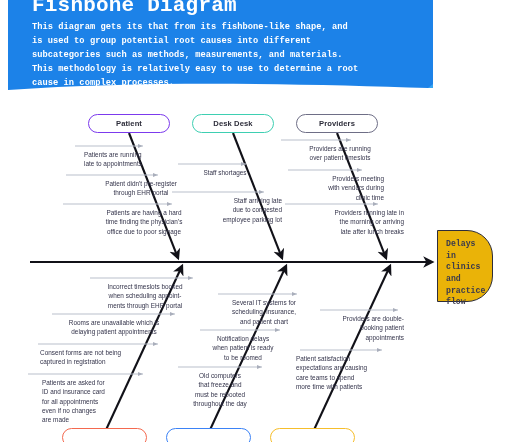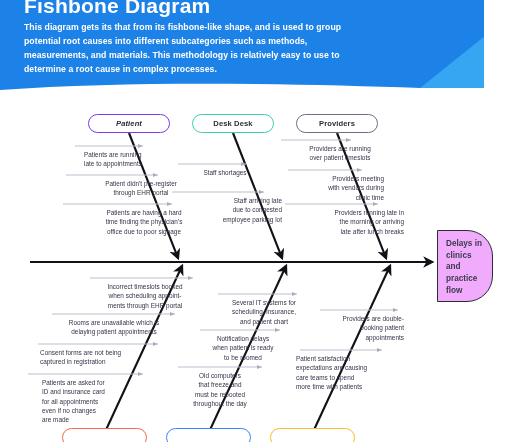--- a/index.html
+++ b/index.html
@@ -6,21 +6,21 @@
   body{
     width:530px;height:442px;
     background:#ffffff;
     font-family:"Liberation Sans", sans-serif;
     overflow:hidden;
     position:relative;
   }
   #stage{position:relative;width:530px;height:442px;overflow:hidden;}
 
   
-  .header{position:absolute;left:0;top:0;width:484px;height:102px;overflow:hidden;}
+  .header{position:absolute;left:8px;top:0;width:425px;height:102px;overflow:hidden;font-family:Liberation Mono, monospace;}
   .header svg{position:absolute;left:0;top:0;}
   .hdr-title{
     position:absolute;left:24px;top:-6px;
     font-size:21px;font-weight:bold;color:#ffffff;
     letter-spacing:.2px;white-space:nowrap;
   }
   .hdr-sub{
     position:absolute;left:24px;top:20px;width:330px;
     font-size:8.7px;font-weight:bold;color:#ffffff;
     line-height:1.62;letter-spacing:.05px;
@@ -37,24 +37,25 @@
     display:flex;align-items:center;justify-content:center;
     font-size:7.6px;font-weight:bold;color:#2d2d3a;
     letter-spacing:.1px;
   }
   .pill-bottom{border-radius:11px;height:19px;}
 
   .effect-box{
     position:absolute;box-sizing:border-box;
     border:1.7px solid #2d2d3a;
     border-radius:0 26px 26px 0;
-    background:#f0abfc;
+    background:#eab308;
     padding:7px 6px 6px 8px;
     font-size:8.2px;font-weight:bold;color:#3a3a4d;
     line-height:1.42;
+    font-family:Liberation Mono, monospace;
   }
 
   .cause{
     position:absolute;
     font-size:6.4px;color:#33334a;
     line-height:1.45;letter-spacing:.02px;
     white-space:pre-line;
   }
   .cause.right{text-align:right;}
   .cause.left{text-align:left;}
@@ -114,21 +115,21 @@
       <line x1="28" y1="272" x2="143" y2="272" stroke="#b9bfcb" stroke-width="1" marker-end="url(#grayArrow)"></line>
 
       <line x1="218" y1="192" x2="297" y2="192" stroke="#b9bfcb" stroke-width="1" marker-end="url(#grayArrow)"></line>
       <line x1="200" y1="228" x2="280" y2="228" stroke="#b9bfcb" stroke-width="1" marker-end="url(#grayArrow)"></line>
       <line x1="178" y1="265" x2="262" y2="265" stroke="#b9bfcb" stroke-width="1" marker-end="url(#grayArrow)"></line>
 
       <line x1="320" y1="208" x2="398" y2="208" stroke="#b9bfcb" stroke-width="1" marker-end="url(#grayArrow)"></line>
       <line x1="300" y1="248" x2="382" y2="248" stroke="#b9bfcb" stroke-width="1" marker-end="url(#grayArrow)"></line>
     </svg>
 
-    <div class="pill" style="left:88px;top:12px;width:82px;border-color:#7C3AED;font-style:italic;">
+    <div class="pill" style="left:88px;top:12px;width:82px;border-color:#7C3AED;">
       <span>Patient</span>
     </div>
     <div class="pill" style="left:192px;top:12px;width:82px;border-color:#3ECFB2;">
       <span>Desk Desk</span>
     </div>
     <div class="pill" style="left:296px;top:12px;width:82px;border-color:#6E6E86;text-align:right;">
       <span>Providers</span>
     </div>
 
     <div class="pill pill-bottom" style="left:62px;top:326px;width:85px;border-color:#F4694F;">

